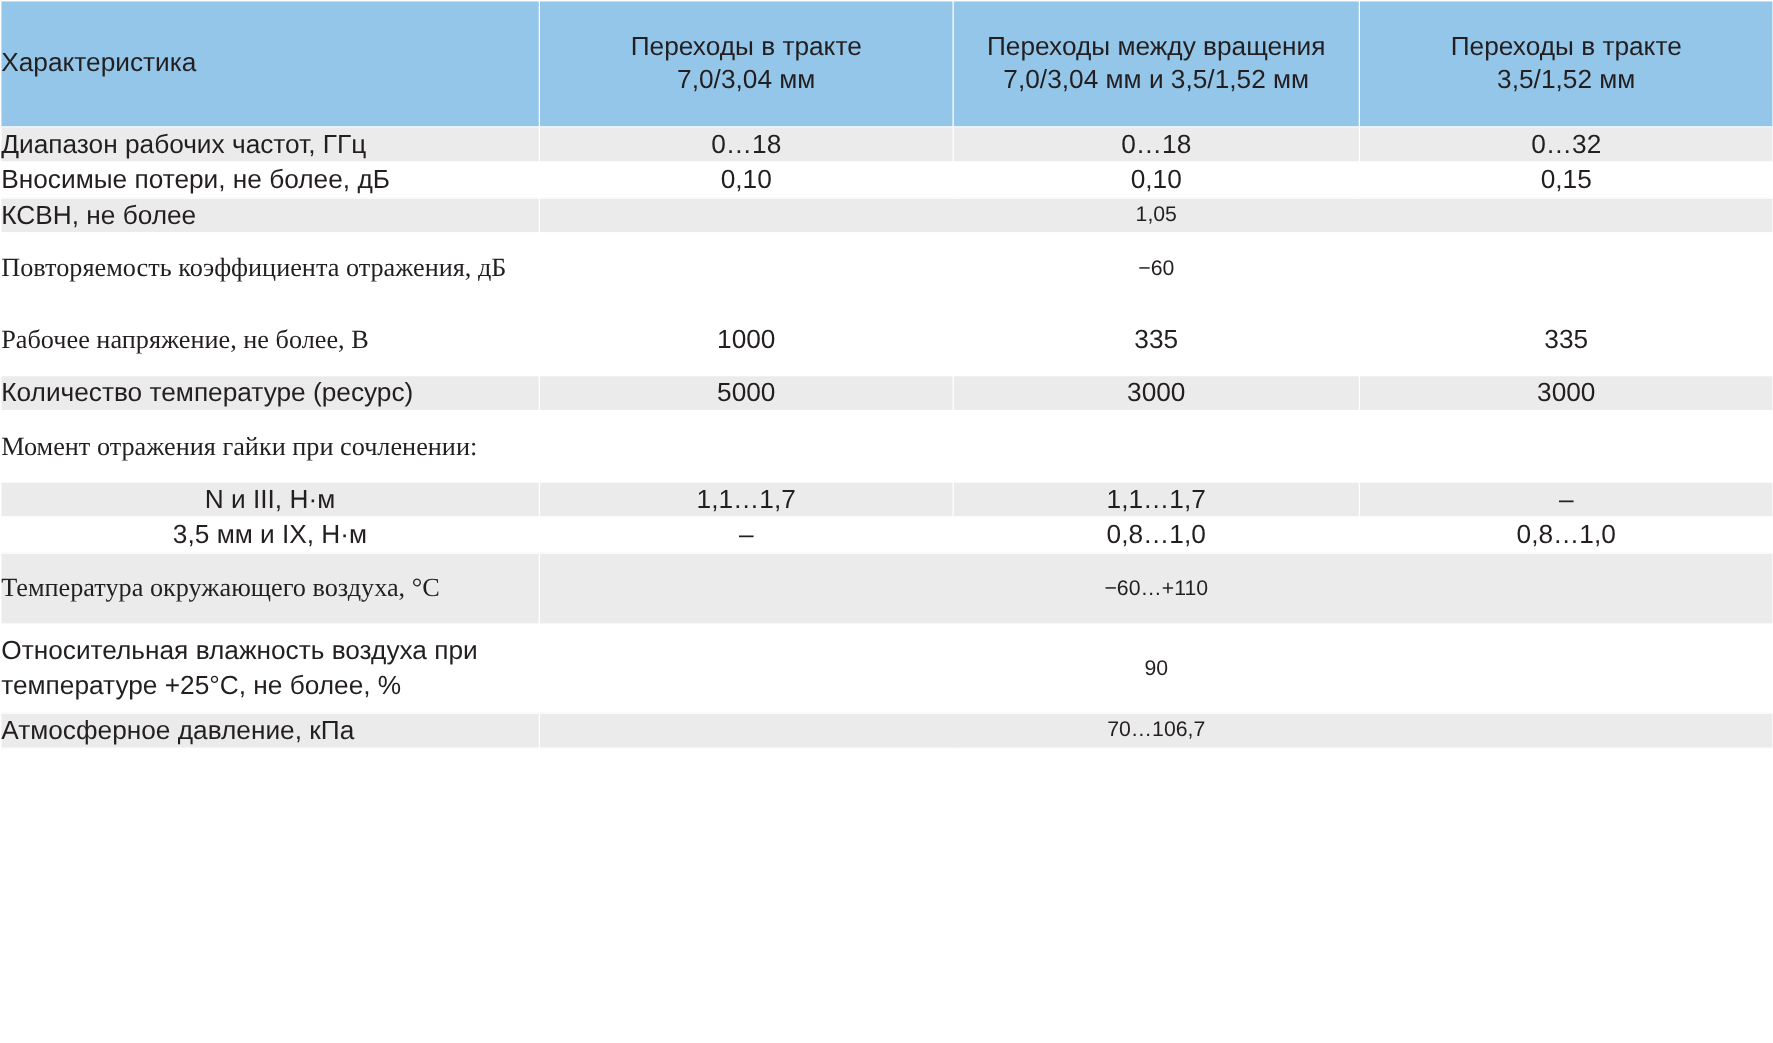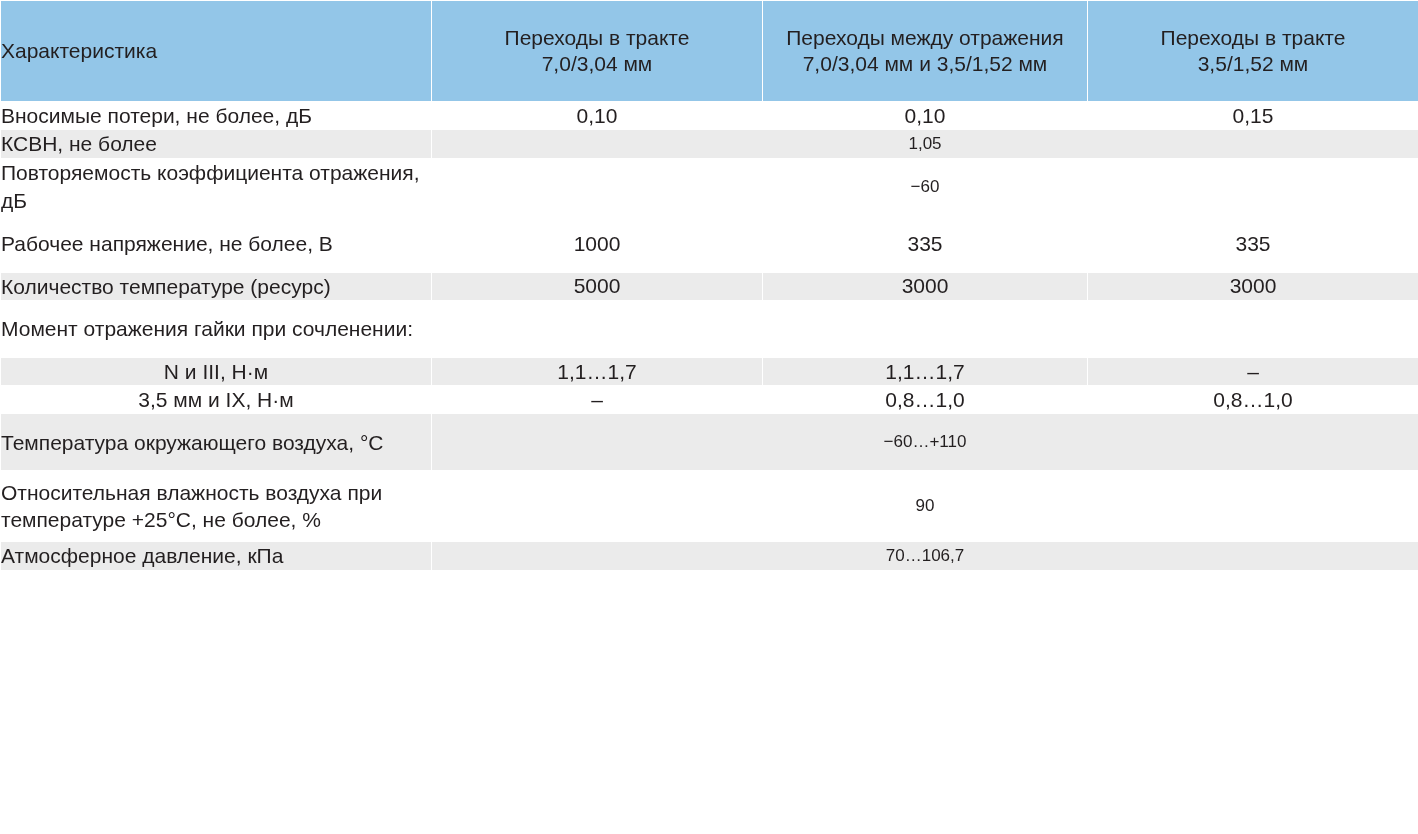--- a/index.html
+++ b/index.html
@@ -49,21 +49,21 @@
     text-align: center;
     padding-left: 10px;
   }
   .val {
     font-size: 21px;
     text-align: center;
     padding: 7px 6px;
   }
   .rowA td { background: #ebebeb; }
   .rowB td { background: #ffffff; }
-  .tall { height: 56px; }
+  .tall { height: 56px; font-family: Liberation Serif, serif; }
   .taller { height: 70px; }
   .full-center {
     font-size: 17px;
     text-align: center;
     padding: 7px 6px;
   }
   col.c1 { width: 431px; }
   col.c2 { width: 331px; }
   col.c3 { width: 325px; }
   col.c4 { width: 331px; }
@@ -79,30 +79,36 @@
       <col class="c4">
   </colgroup>
   <thead>
     <tr>
       <th class="hdr first">Характеристика</th>
       <th class="hdr">
         <div>Переходы в тракте</div>
         <div>7,0/3,04 мм</div>
       </th>
       <th class="hdr">
-        <div>Переходы между отражения</div>
+        <div>Переходы между вращения</div>
         <div>7,0/3,04 мм и 3,5/1,52 мм</div>
       </th>
       <th class="hdr">
         <div>Переходы в тракте</div>
         <div>3,5/1,52 мм</div>
       </th>
     </tr>
   </thead>
   <tbody>
+    <tr class="rowA">
+      <td class="lbl">Диапазон рабочих частот, ГГц</td>
+      <td class="val">0…18</td>
+      <td class="val">0…18</td>
+      <td class="val">0…32</td>
+    </tr>
     <tr class="rowB">
       <td class="lbl">Вносимые потери, не более, дБ</td>
       <td class="val">0,10</td>
       <td class="val">0,10</td>
       <td class="val">0,15</td>
     </tr>
     <tr class="rowA">
       <td class="lbl">КСВН, не более</td>
       <td class="full-center" colspan="3">1,05</td>
     </tr>

